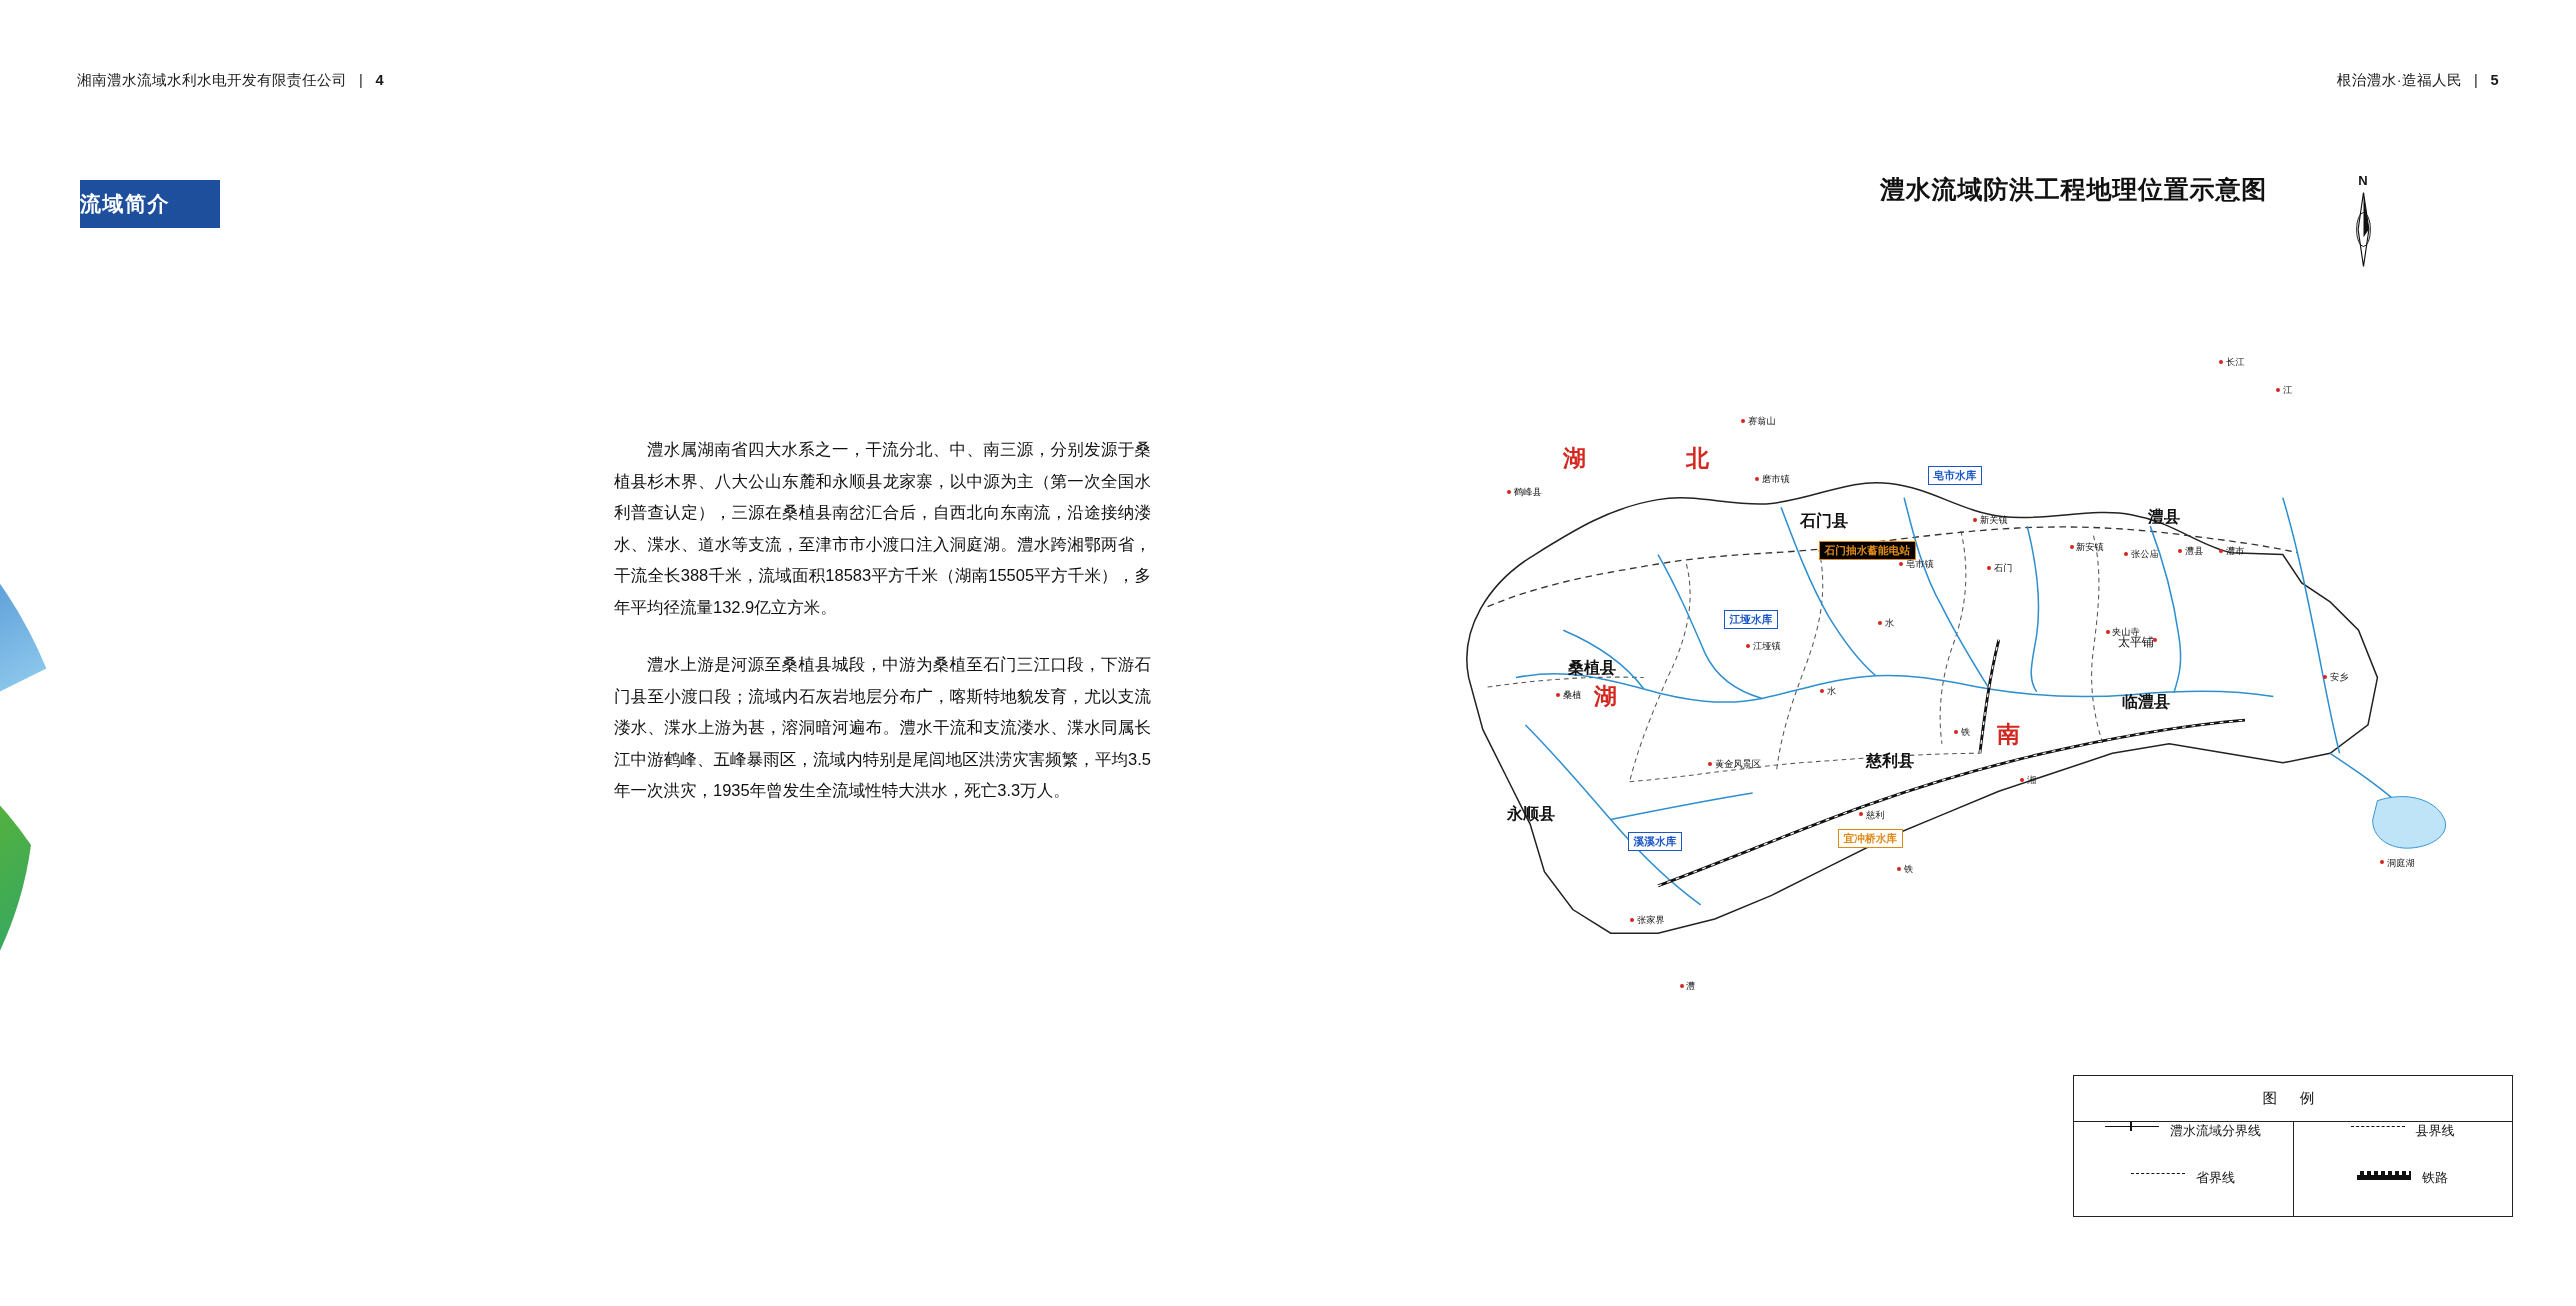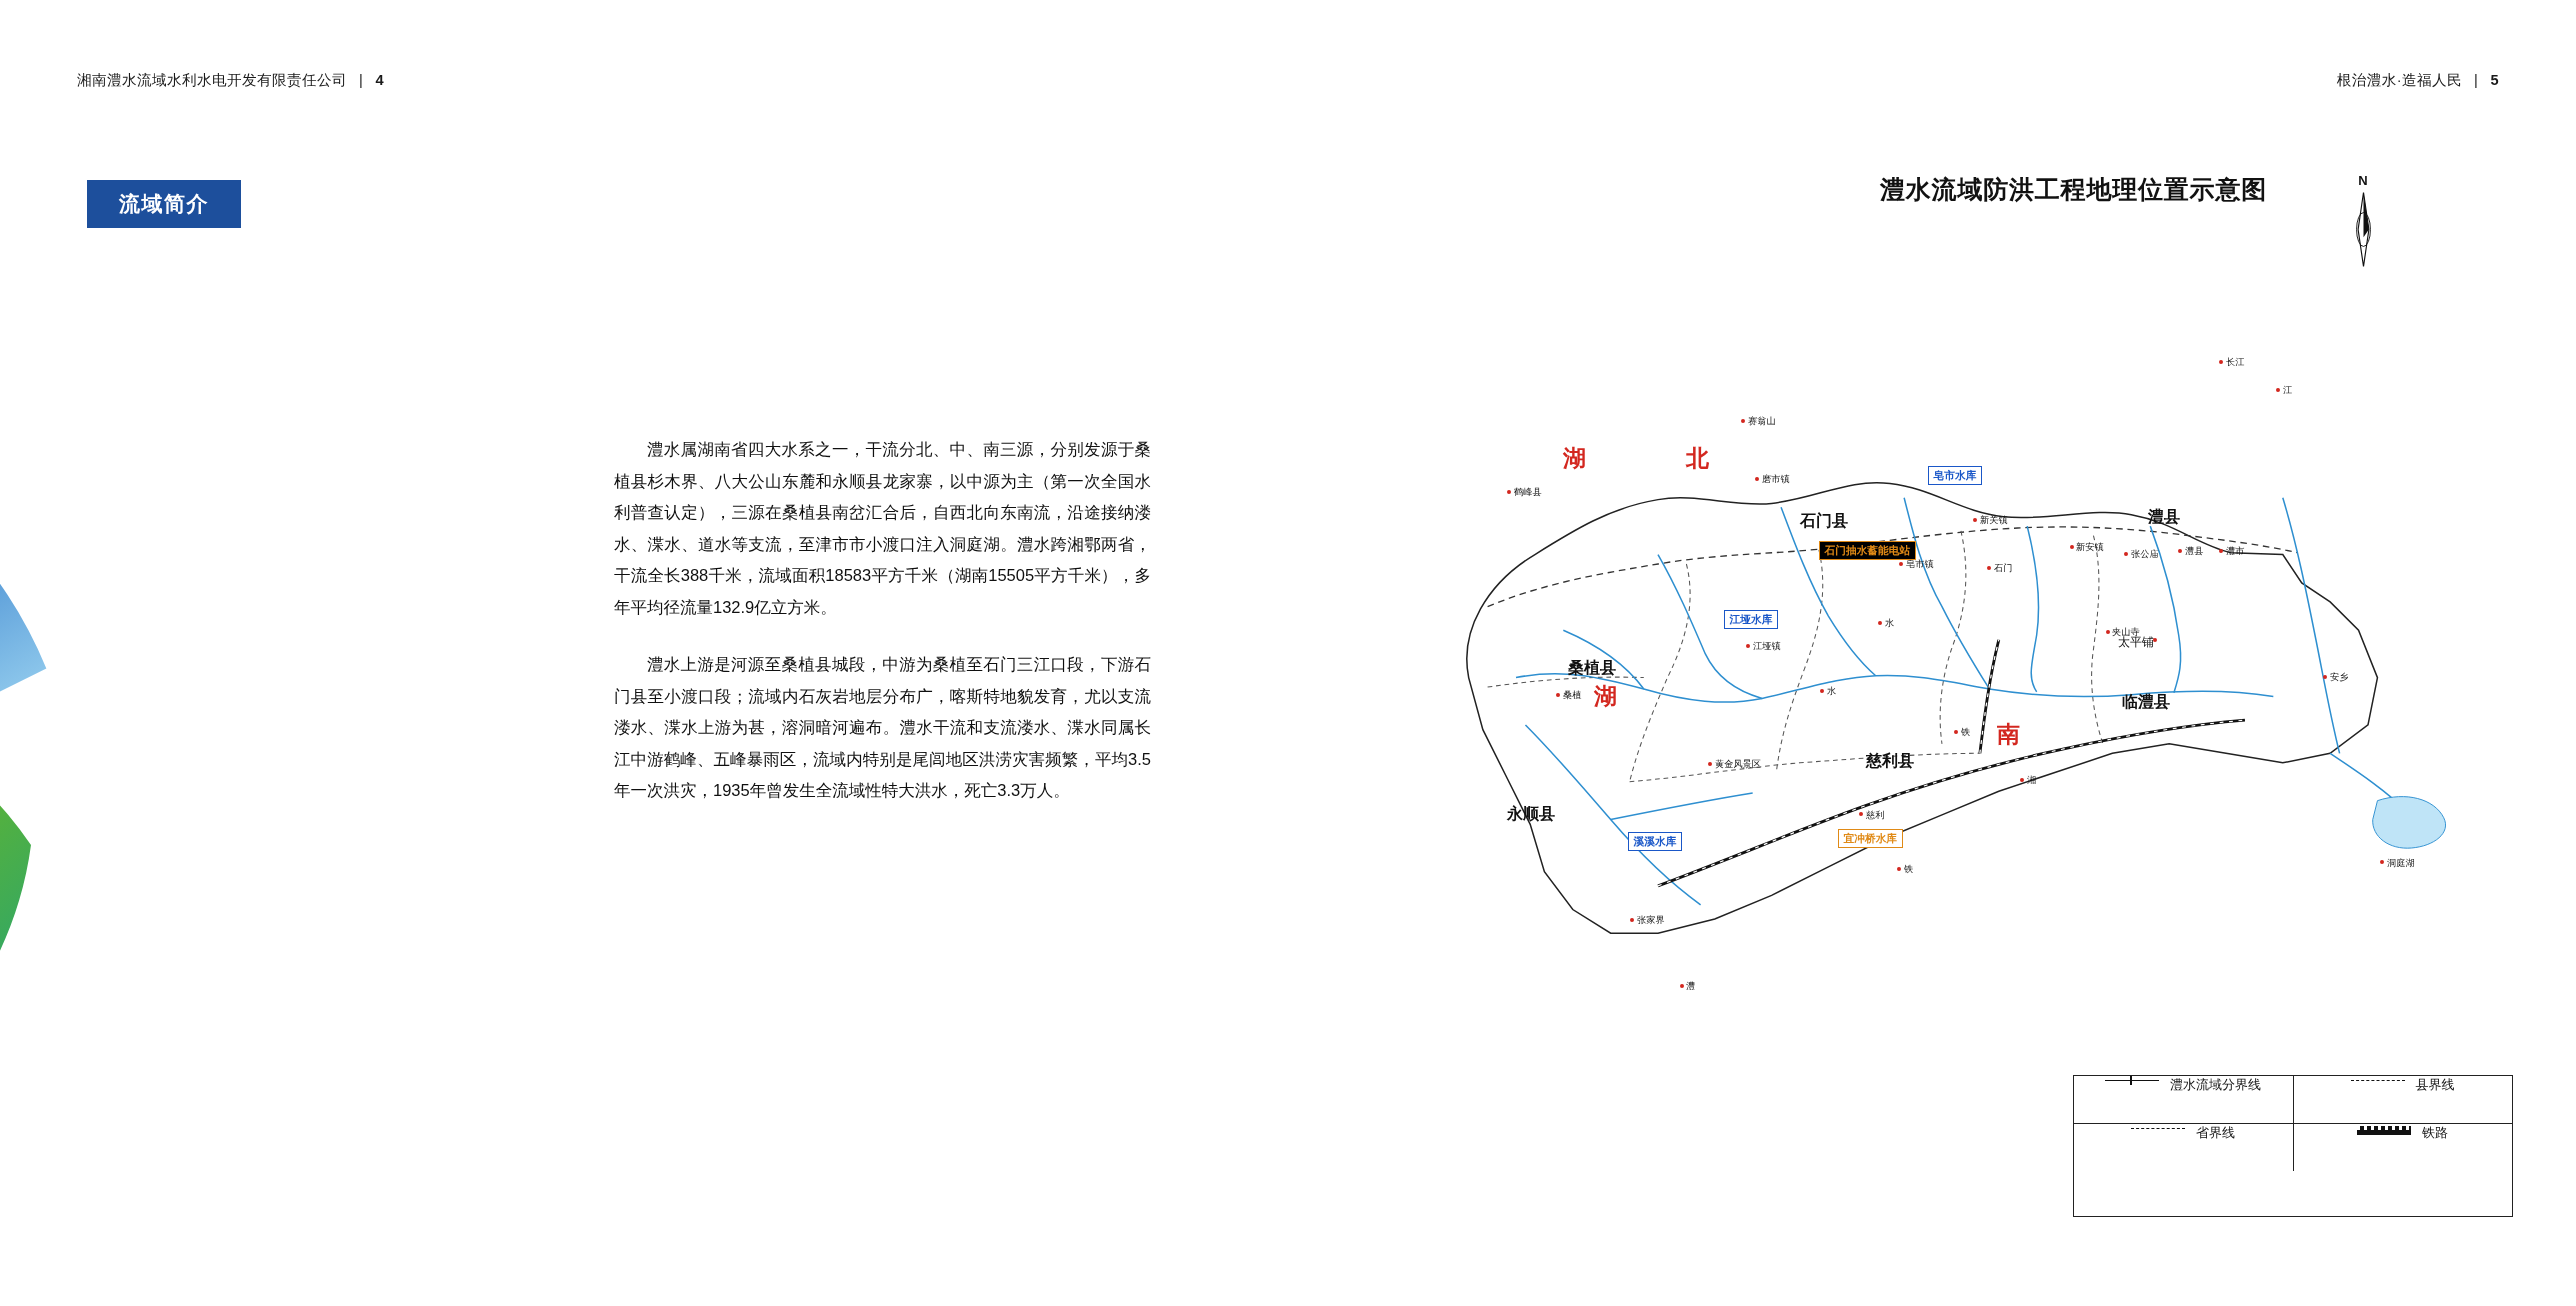--- a/index.html
+++ b/index.html
@@ -7,21 +7,21 @@
   .page{position:absolute;top:0;left:0;width:2576px;height:1306px;}
 
   
   .runhead{position:absolute;font-size:14.6px;letter-spacing:0.4px;color:#1a1a1a;white-space:nowrap;}
   .runhead .sep{color:#1a1a1a;margin:0 7.7px;}
   .runhead .pg{font-weight:bold;}
   #runhead-left{left:77px;top:71px;}
   #runhead-right{right:77px;top:71px;}
 
   
-  .section-tag{position:absolute;left:87px;top:180px;width:154px;height:48px;background:#1d4f9c;display:flex;align-items:center;justify-content:center;}
+  .section-tag{position:absolute;left:80px;top:180px;width:140px;height:48px;background:#1d4f9c;display:flex;align-items:center;justify-content:flex-start;}
   .section-tag span{color:#fff;font-size:21px;font-weight:bold;letter-spacing:1.5px;}
 
   
   .swirl{position:absolute;left:-353px;top:415px;width:768px;height:768px;overflow:hidden;}
   .swirl svg{display:block;}
 
   
   .bodycopy{position:absolute;left:614px;top:430px;width:537px;font-size:16.5px;line-height:31.5px;color:#101010;text-align:justify;}
   .bodycopy p{margin:4px 0 26px 0;text-indent:2em;}
 
@@ -229,20 +229,21 @@
         <div style="position: absolute; left: 306px; top: 662px; width: 3.8px; height: 3.8px; border-radius: 50%; background: rgb(211, 39, 31);"></div>
         <div style="position: absolute; left: 554px; top: 144px; padding: 1.5px 4.6px; border: 1.2px solid rgb(26, 87, 200); color: rgb(26, 87, 200); font-weight: bold; font-size: 10.7px; background: rgb(255, 255, 255); white-space: nowrap;">皂市水库</div>
         <div style="position: absolute; left: 350px; top: 288px; padding: 1.5px 4.6px; border: 1.2px solid rgb(26, 87, 200); color: rgb(26, 87, 200); font-weight: bold; font-size: 10.7px; background: rgb(255, 255, 255); white-space: nowrap;">江垭水库</div>
         <div style="position: absolute; left: 254px; top: 510px; padding: 1.5px 4.6px; border: 1.2px solid rgb(26, 87, 200); color: rgb(26, 87, 200); font-weight: bold; font-size: 10.7px; background: rgb(255, 255, 255); white-space: nowrap;">溪溪水库</div>
         <div style="position: absolute; left: 464px; top: 507px; padding: 1.5px 4.6px; border: 1.2px solid rgb(224, 138, 22); color: rgb(224, 138, 22); font-weight: bold; font-size: 10.7px; background: rgb(255, 255, 255); white-space: nowrap;">宜冲桥水库</div>
         <div style="position: absolute; left: 445px; top: 219px; padding: 1.5px 4.6px; border: 1.2px solid rgb(224, 138, 22); color: rgb(224, 138, 22); font-weight: bold; font-size: 10.7px; background: #000000; white-space: nowrap;">石门抽水蓄能电站</div>
       </div>
   </div>
 
   <div class="legend">
+    <div class="ltitle">图 例</div>
     <div class="lrow">
       <div class="lcell">
         <span class="swatch sw-basin"></span>
         <span>澧水流域分界线</span>
       </div>
       <div class="lcell">
         <span class="swatch sw-county"></span>
         <span>县界线</span>
       </div>
     </div>

